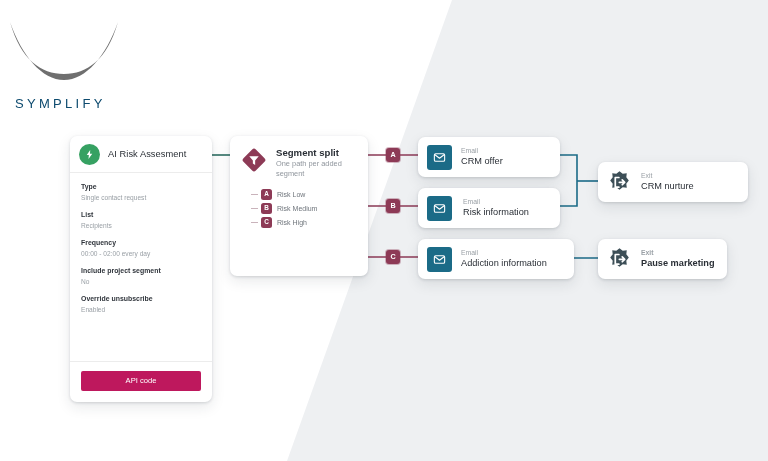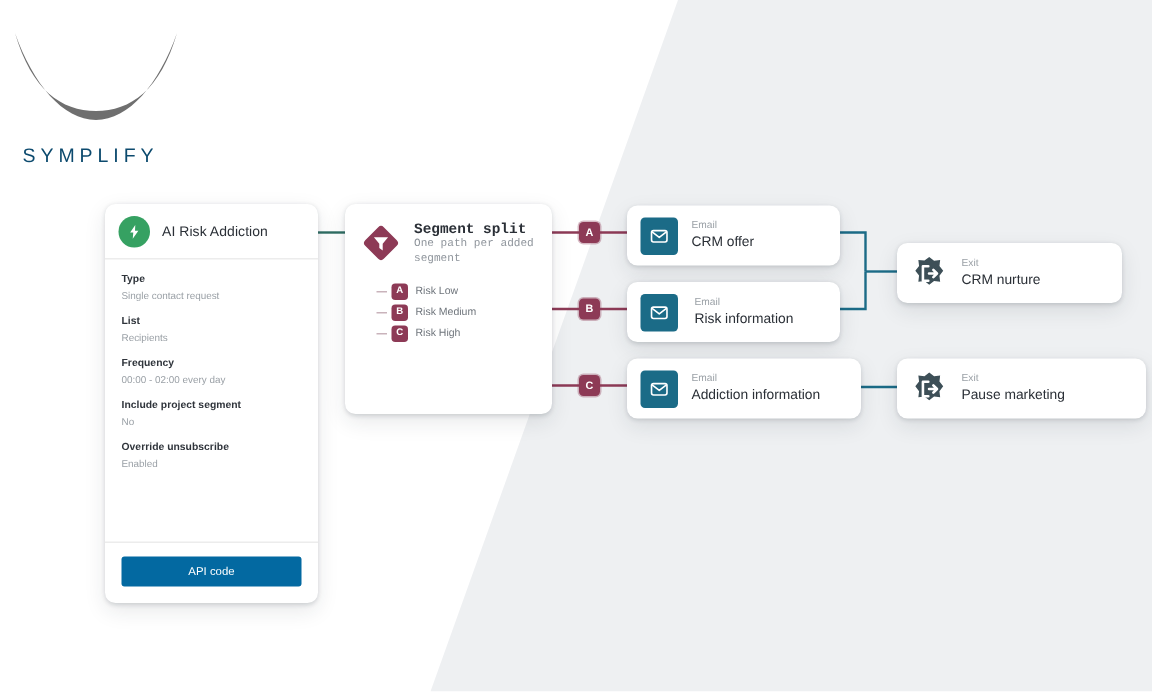--- a/index.html
+++ b/index.html
@@ -130,43 +130,42 @@
   #ai-foot {
     flex: 0 0 auto;
     padding: 9px 11px 11px 11px;
   }
   #api-code-btn {
     display: block;
     width: 100%;
     height: 20px;
     line-height: 20px;
     text-align: center;
-    background: #0369a1;
+    background: #be185d;
     color: #ffffff;
     border: none;
     border-radius: 2px;
     font-size: 7.6px;
     font-family: "Liberation Sans", sans-serif;
     cursor: pointer;
     padding: 0;
   }
 
   
   #card-split {
     left: 230px;
     top: 136px;
     width: 138px;
     height: 140px;
     padding: 11px 10px 0 10px;
   }
   #split-head {
     display: flex;
     gap: 8px;
-    align-items: center;
-    font-family: Liberation Mono, monospace;
+    align-items: flex-start;
   }
   .diamond {
     width: 28px; height: 28px;
     flex: 0 0 auto;
     margin-top: -1px;
   }
   #split-title {
     font-size: 9.6px;
     font-weight: 700;
     color: #2a2f36;
@@ -255,21 +254,21 @@
     color: #2a2f36;
     line-height: 11.5px;
     white-space: nowrap;
     margin-top: .5px;
   }
 
   #card-email-1 { left: 418px; top: 137px; width: 142px; }
   #card-email-2 { left: 418px; top: 188px; width: 142px; gap: 11px; }
   #card-email-3 { left: 418px; top: 239px; width: 156px; }
   #card-exit-1  { left: 598px; top: 162px; width: 150px; }
-  #card-exit-2  { left: 598px; top: 239px; width: 166px; }
+  #card-exit-2  { left: 598px; top: 239px; width: 129px; font-weight: bold; }
 
   .email-tile {
     width: 25px; height: 25px;
     background: #1b6b87;
     border-radius: 3px;
     display: flex; align-items: center; justify-content: center;
   }
 </style>
 </head>
 <body>
@@ -310,21 +309,21 @@
   <div class="path-badge" style="left:386px; top:199px;">B</div>
   <div class="path-badge" style="left:386px; top:250px;">C</div>
 
   <div class="card" id="card-ai">
     <div id="ai-head">
       <span class="icon-circle">
         <svg width="11" height="11" viewBox="0 0 24 24" aria-hidden="true">
           <path d="M13.5 2 L6 13.2 h4.6 L9.8 22 L18 10.4 h-4.9 Z" fill="#ffffff"></path>
         </svg>
       </span>
-      <span id="ai-title">AI Risk Addiction</span>
+      <span id="ai-title">AI Risk Assesment</span>
     </div>
 
     <div id="ai-body">
       <div class="field">
         <div class="field-label">Type</div>
         <div class="field-value">Single contact request</div>
       </div>
       <div class="field">
         <div class="field-label">List</div>
         <div class="field-value">Recipients</div>

